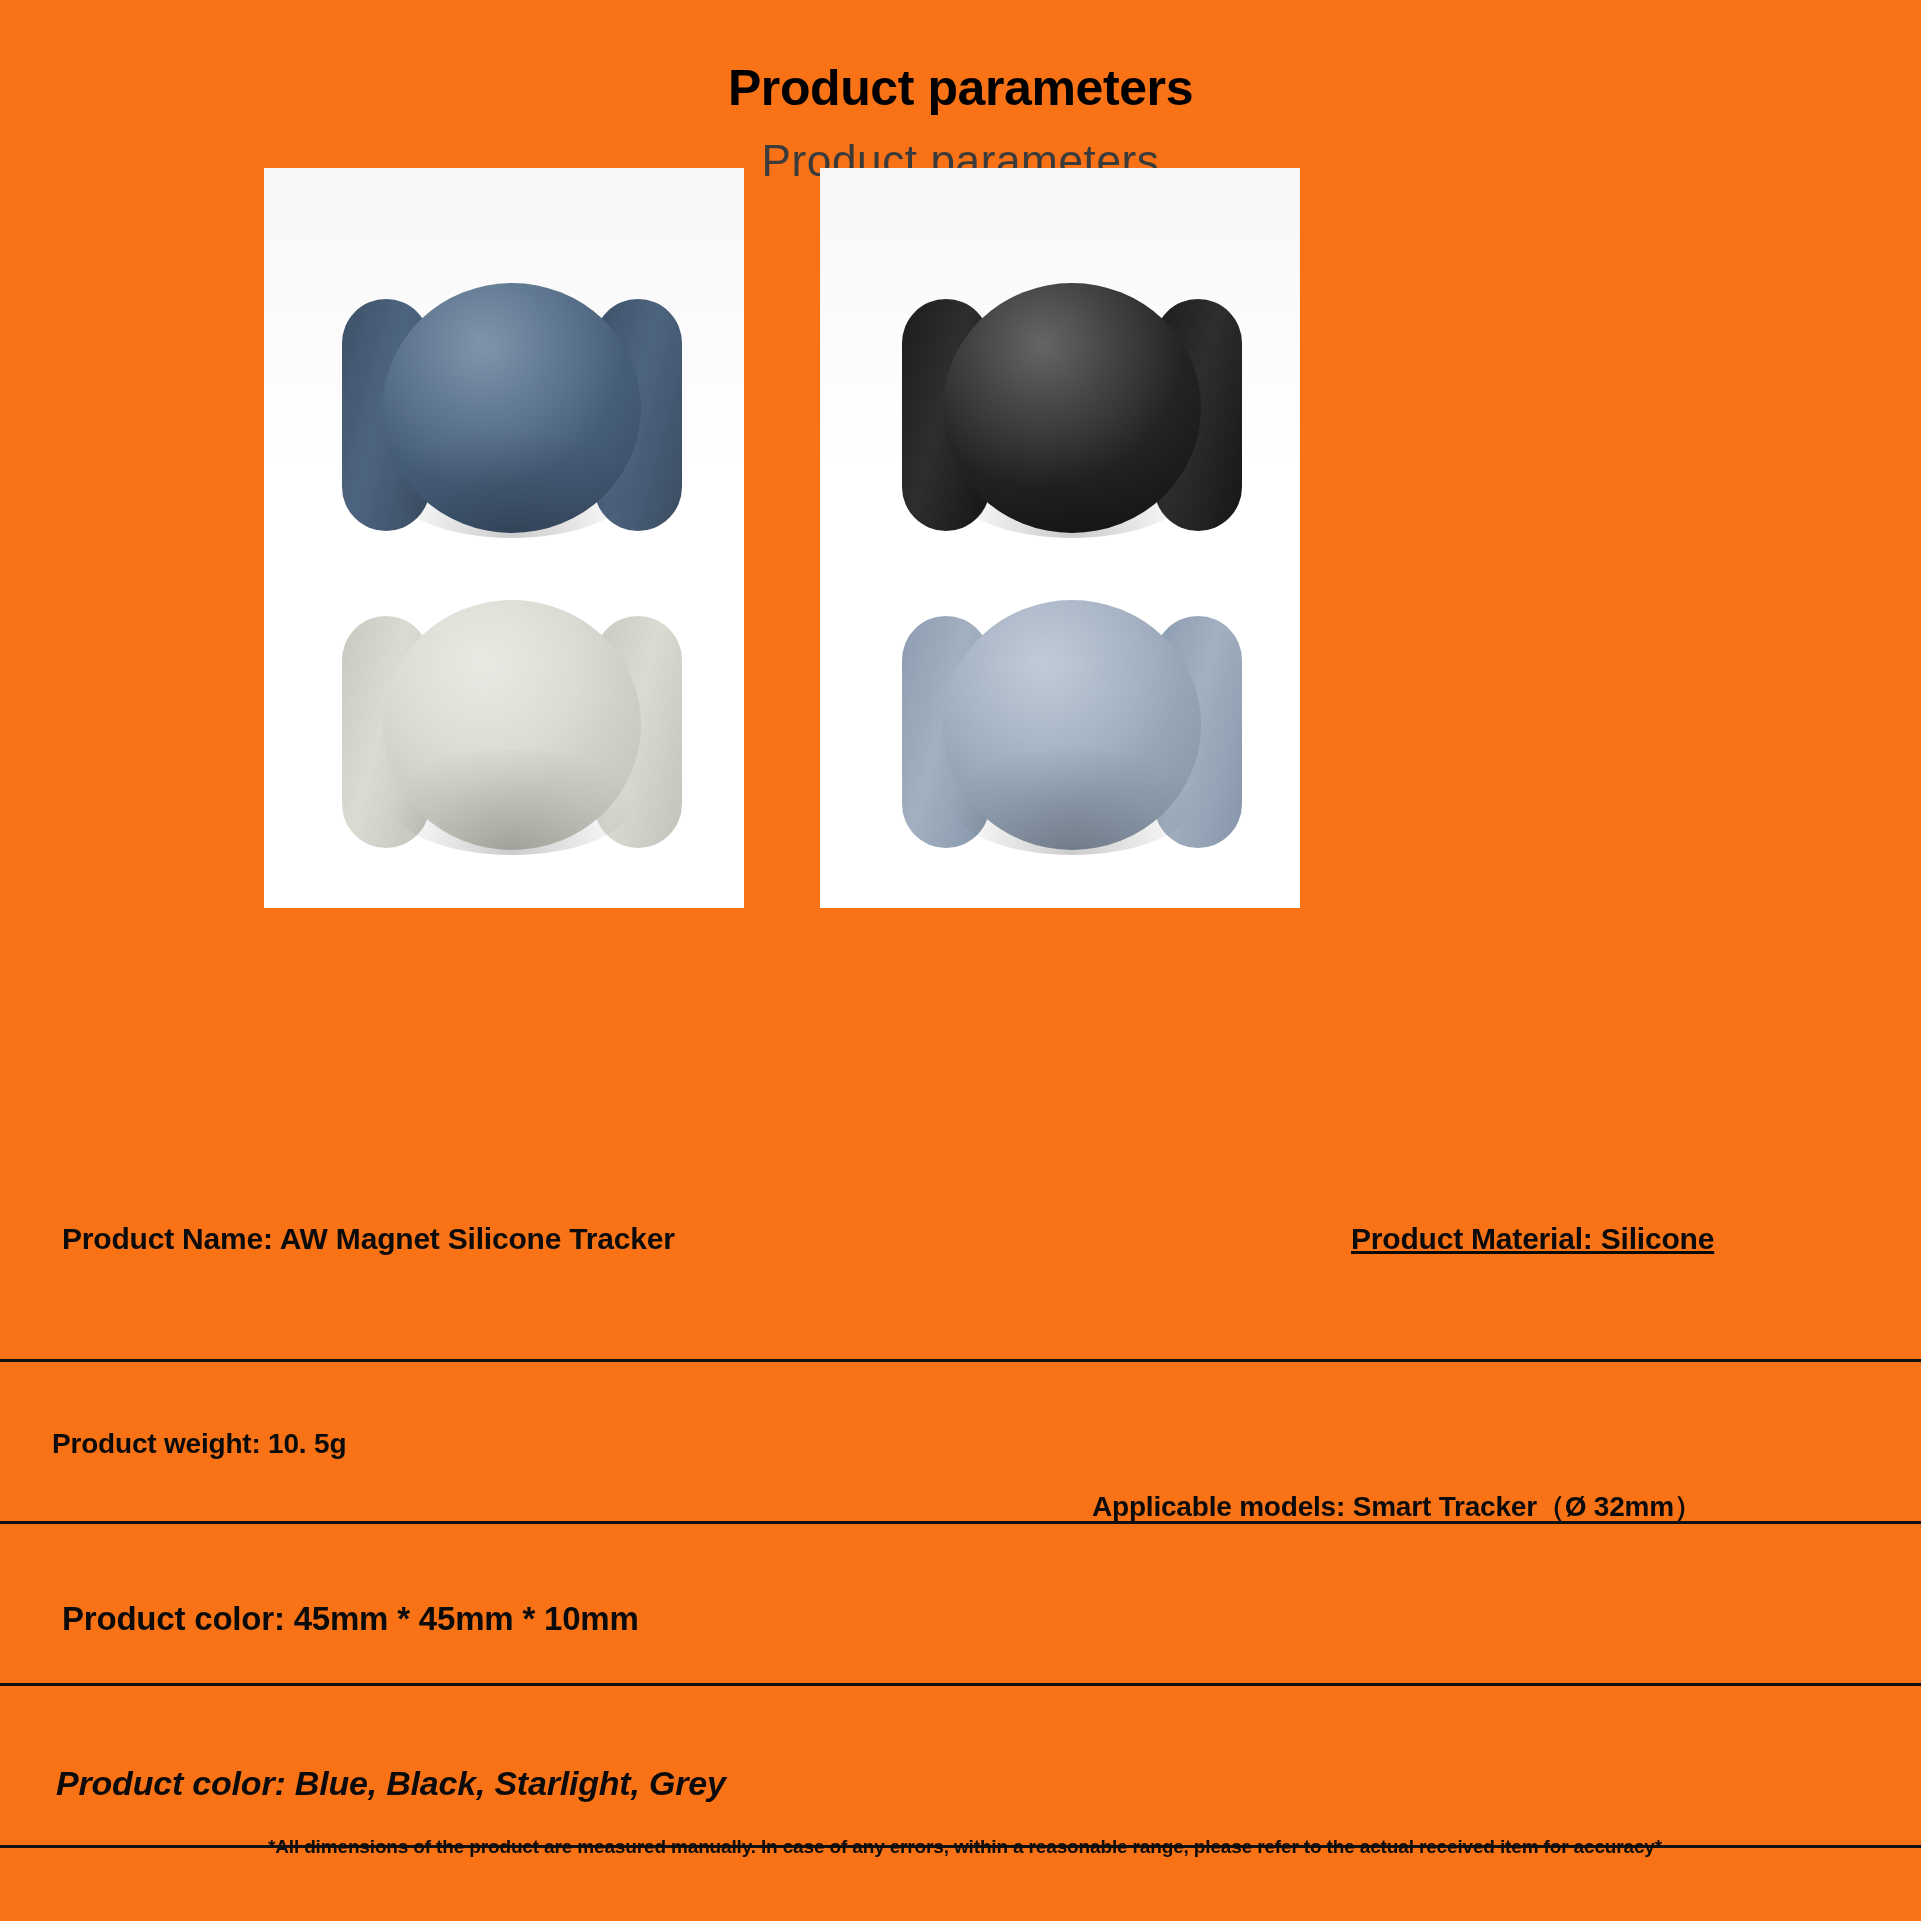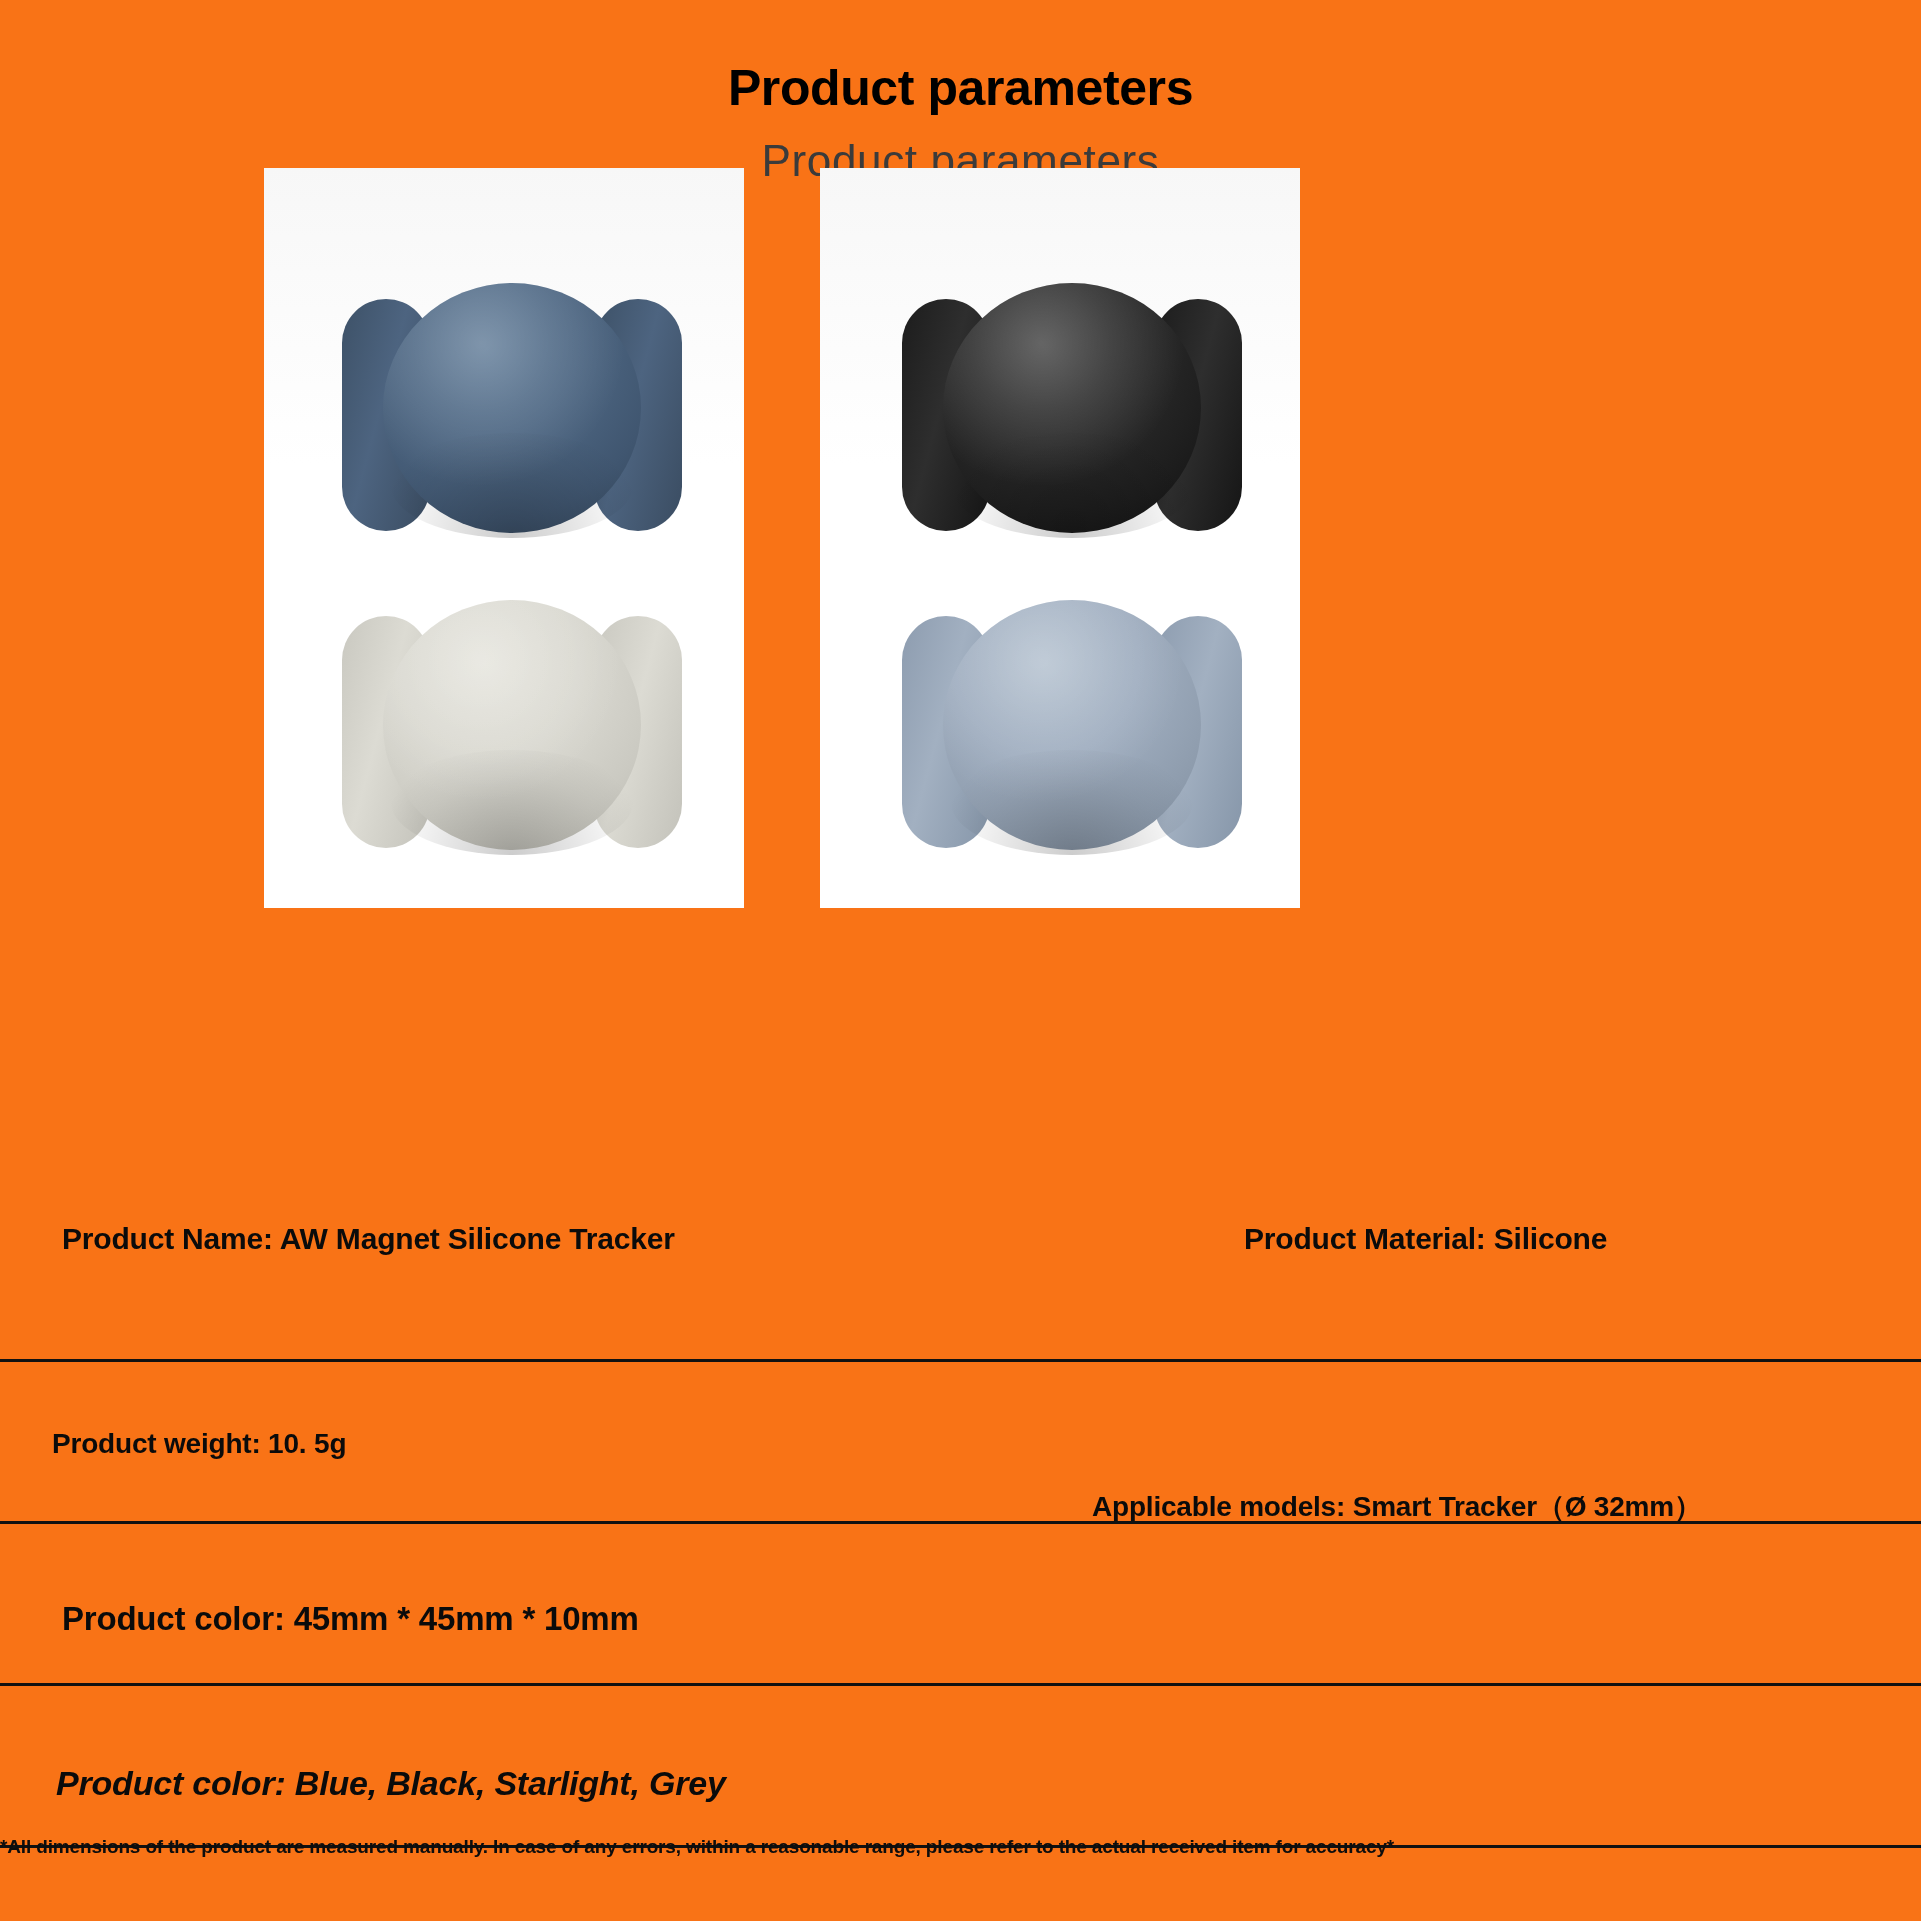--- a/index.html
+++ b/index.html
@@ -158,35 +158,35 @@
   .spec-cell {
     position:absolute;
     font-size:30px;
     font-weight:bold;
     color:#0b0b0b;
     white-space:nowrap;
     letter-spacing:-0.2px;
   }
 
   .r1 .cell-a { left:62px;  top:22px; }
-  .r1 .cell-b { left:1244px; top:22px; }
+  .r1 .cell-b { left:1351px; top:22px;text-decoration:underline; }
 
   .r2 .cell-a { left:52px;  top:66px; font-size:28px; }
   .r2 .cell-b { left:1092px; top:82px; font-size:28px;margin-top:44px; }
 
   .r3 .cell-a { left:62px;  top:76px; font-size:33px; }
 
   .r4 .cell-a { left:56px;  top:78px; font-size:34px;font-style:italic; }
 
   
   .footnote {
     position:absolute;
     left:0; top:1836px;
     width:1662px;
-    text-align:left;
+    text-align:right;
     font-size:19px;
     font-weight:bold;
     color:#0d0d0d;
     letter-spacing:-0.15px;
   }
 </style>
 </head>
 <body>
 
 <div class="page">

